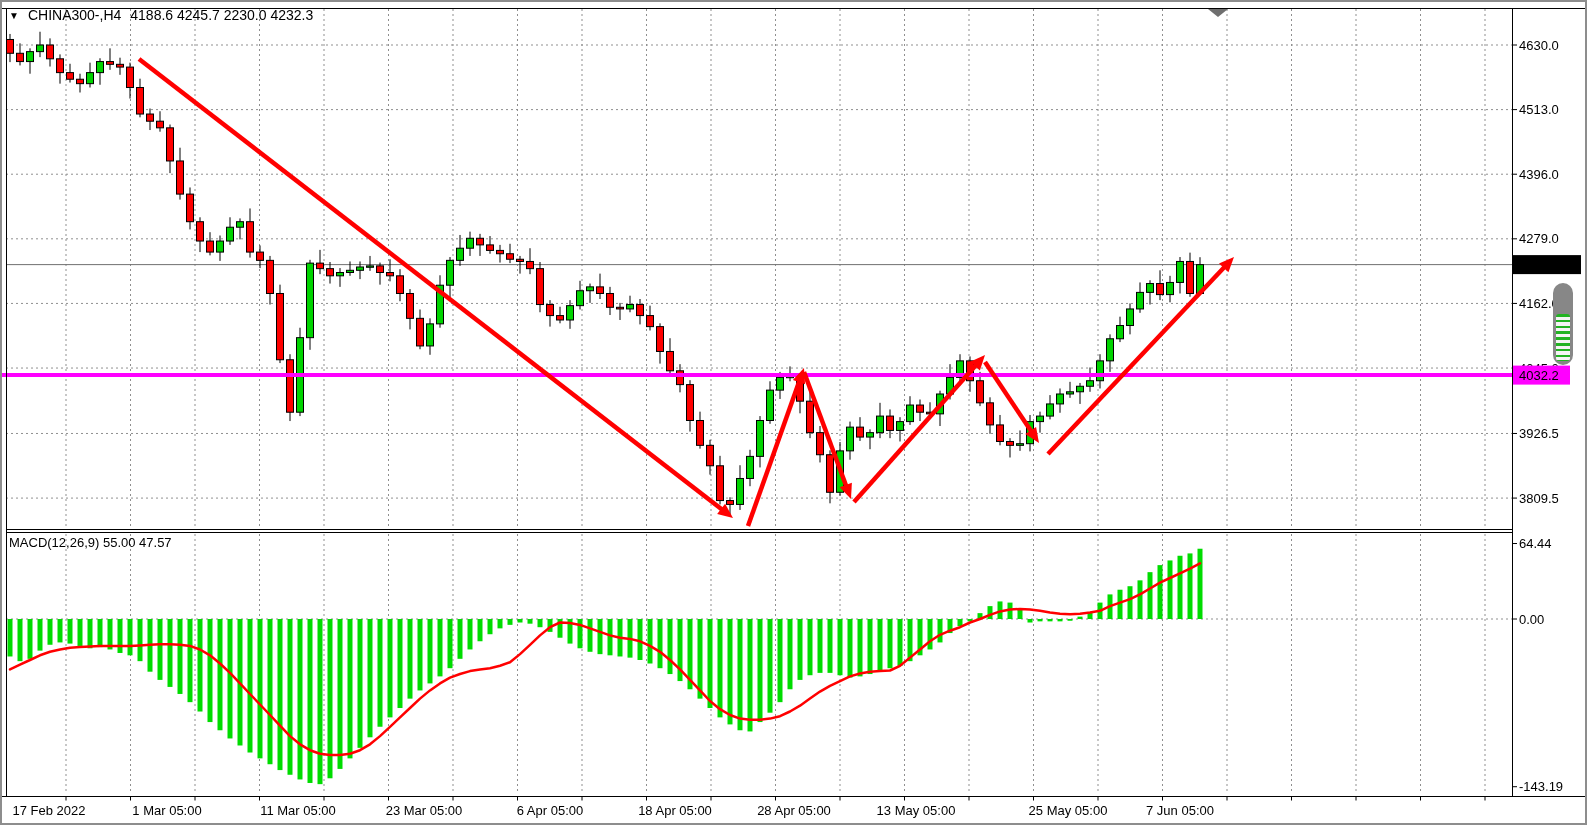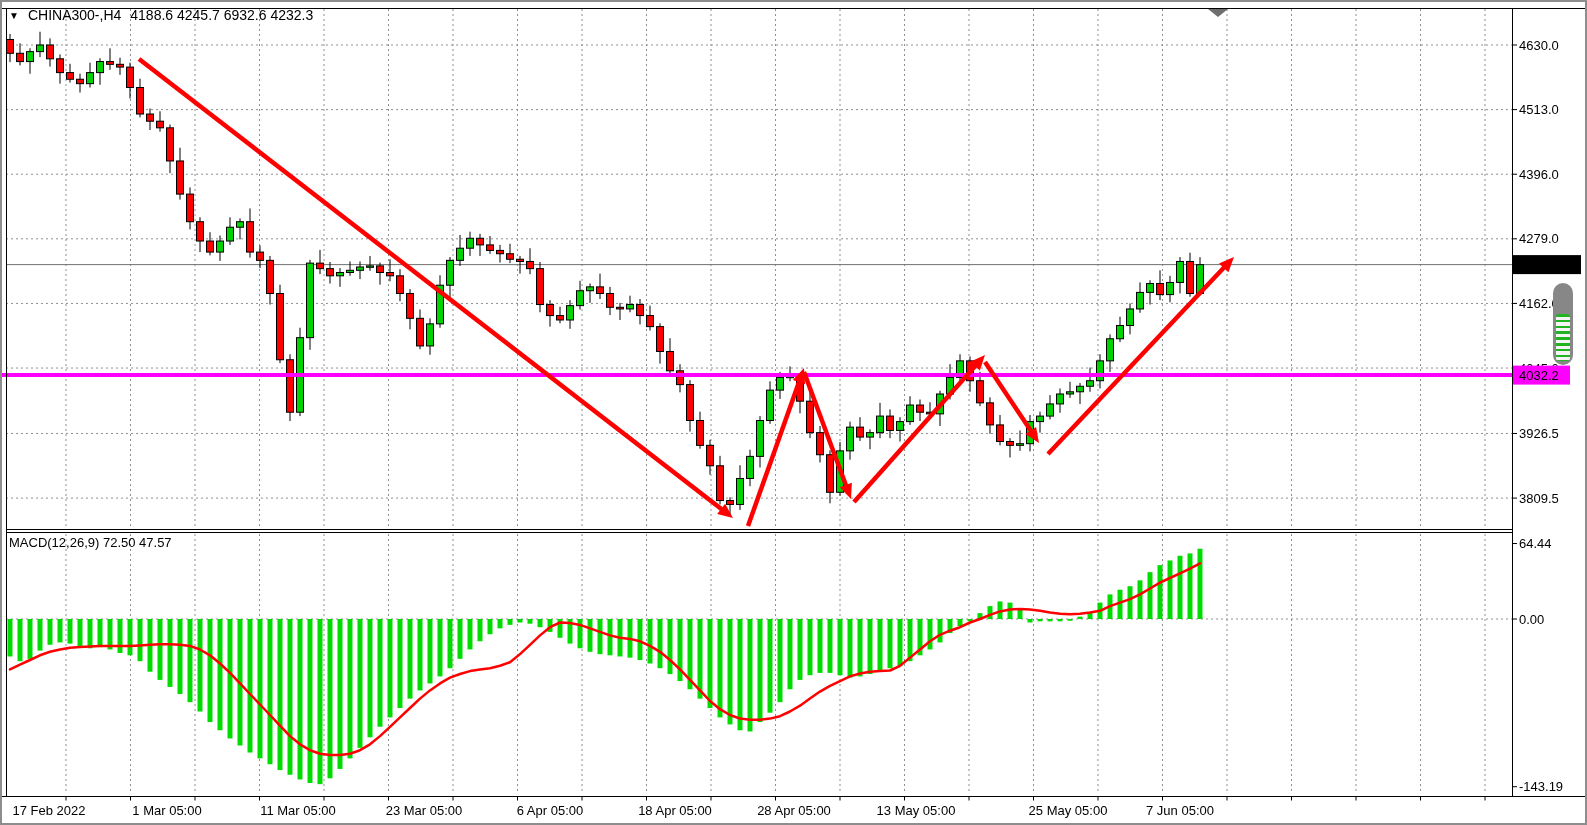--- a/index.html
+++ b/index.html
@@ -528,21 +528,21 @@
         <text x="914" y="813" text-anchor="middle">13 May 05:00</text>
         <text x="1066" y="813" text-anchor="middle">25 May 05:00</text>
         <text x="1178" y="813" text-anchor="middle">7 Jun 05:00</text>
       </g>
       <polygon points="1206,7 1226,7 1216,15" fill="#6f6f6f"></polygon>
     </svg>
 
   <div class="title">
     <span class="tri">▼</span>
     <span>CHINA300-,H4</span>
-    <span>4188.6 4245.7 6932.6 4232.3</span>
+    <span>4188.6 4245.7 2230.0 4232.3</span>
   </div>
 
-  <div class="macdlabel">MACD(12,26,9) 72.50 47.57</div>
+  <div class="macdlabel">MACD(12,26,9) 55.00 47.57</div>
 
   <div class="scrollthumb">
     <div class="stripes"></div>
   </div>
 </div>
 
 </body></html>

